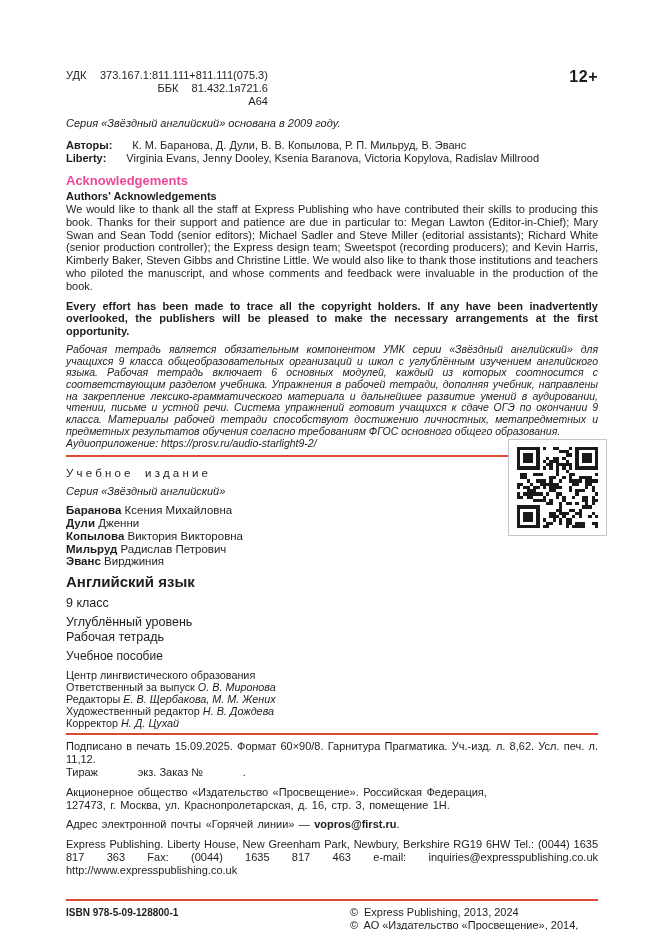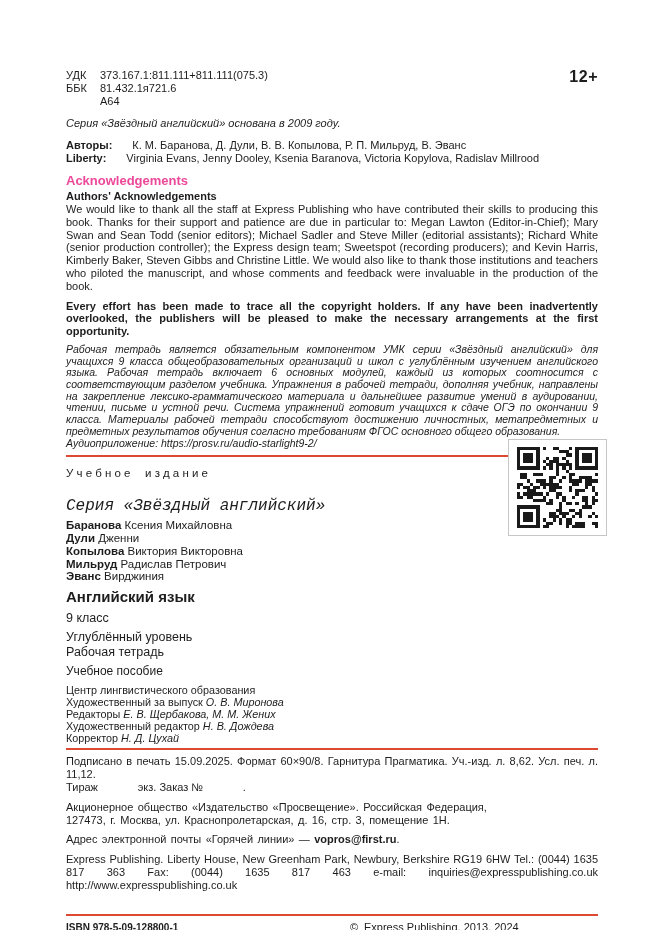--- a/index.html
+++ b/index.html
@@ -3,42 +3,42 @@
 <meta charset="utf-8">
 <style>
   html,body{margin:0;padding:0;background:#ffffff;}
   body{width:650px;height:930px;position:relative;overflow:hidden;
        font-family:"Liberation Sans", sans-serif;color:#1d1d1d;}
   .content{position:absolute;left:66px;top:69px;width:532px;
            font-size:11px;line-height:13px;}
 
   
   .meta-header{display:flex;align-items:flex-start;}
-  .meta-row{display:flex;}
+  .meta-row{display:flex;justify-content:flex-end;}
   .meta-label{width:34px;}
   .age-badge{margin-left:auto;font-weight:bold;font-size:16px;line-height:16px;letter-spacing:.5px;}
 
   .series-note{margin-top:9px;font-style:italic;}
   .authors-ru{margin-top:9px;}
   .authors-line b{margin-right:20px;}
 
   .ack-title{margin-top:8px;color:#ec4899;font-weight:bold;font-size:13px;line-height:15px;}
   .ack-sub{margin-top:2px;font-weight:bold;}
   .ack-body{text-align:justify;line-height:12.8px;}
   .copyright-note{margin-top:7px;font-weight:bold;text-align:justify;line-height:12.8px;}
 
   .annotation{margin-top:6px;font-style:italic;font-size:10.5px;line-height:11.7px;}
   .annotation .ann-body{text-align:justify;}
 
   .red-rule{border:none;height:2px;background:#dd4a33;margin:6px 0 0 0;}
   .rule-mid{margin-top:4px;}
   .rule-bottom{margin-top:22px;}
 
   .edition-type{margin-top:10px;font-size:11.5px;letter-spacing:3.2px;word-spacing:5px;}
-  .edition-series{margin-top:20px;font-style:italic;font-size:16px;font-family:Liberation Mono, monospace;}
+  .edition-series{margin-top:5px;font-style:italic;font-size:11px;}
   .authors-list{margin-top:6px;font-size:11.5px;line-height:12.8px;}
   .subject-title{margin-top:6px;font-weight:bold;font-size:15px;line-height:16px;}
   .grade-line{margin-top:6px;font-size:12.5px;line-height:14px;}
   .level-group{margin-top:5px;font-size:12.5px;line-height:14.5px;}
   .edition-kind{margin-top:5px;font-size:12px;line-height:14px;}
   .credits{margin-top:6px;font-size:10.8px;line-height:12px;}
   .credits .names{font-style:italic;}
 
   .print-block{margin-top:5px;}
   .justify-full{text-align:justify;text-align-last:justify;}
@@ -118,21 +118,21 @@
   <div class="subject-title">Английский язык</div>
   <div class="grade-line">9 класс</div>
   <div class="level-group">
     <div>Углублённый уровень</div>
     <div>Рабочая тетрадь</div>
   </div>
   <div class="edition-kind">Учебное пособие</div>
 
   <div class="credits">
     <div>Центр лингвистического образования</div>
-    <div><span>Художественный за выпуск</span> <span class="names">О. В. Миронова</span></div>
+    <div><span>Ответственный за выпуск</span> <span class="names">О. В. Миронова</span></div>
     <div><span>Редакторы</span> <span class="names">Е. В. Щербакова, М. М. Жених</span></div>
     <div><span>Художественный редактор</span> <span class="names">Н. В. Дождева</span></div>
     <div><span>Корректор</span> <span class="names">Н. Д. Цухай</span></div>
   </div>
 
   <hr class="red-rule rule-mid">
 
   <div class="print-block">
     <div class="justify-full">Подписано в печать 15.09.2025. Формат 60×90/8. Гарнитура Прагматика. Уч.-изд. л. 8,62. Усл. печ. л. 11,12.</div>
     <div class="prewrap">Тираж             экз. Заказ №             .</div>

